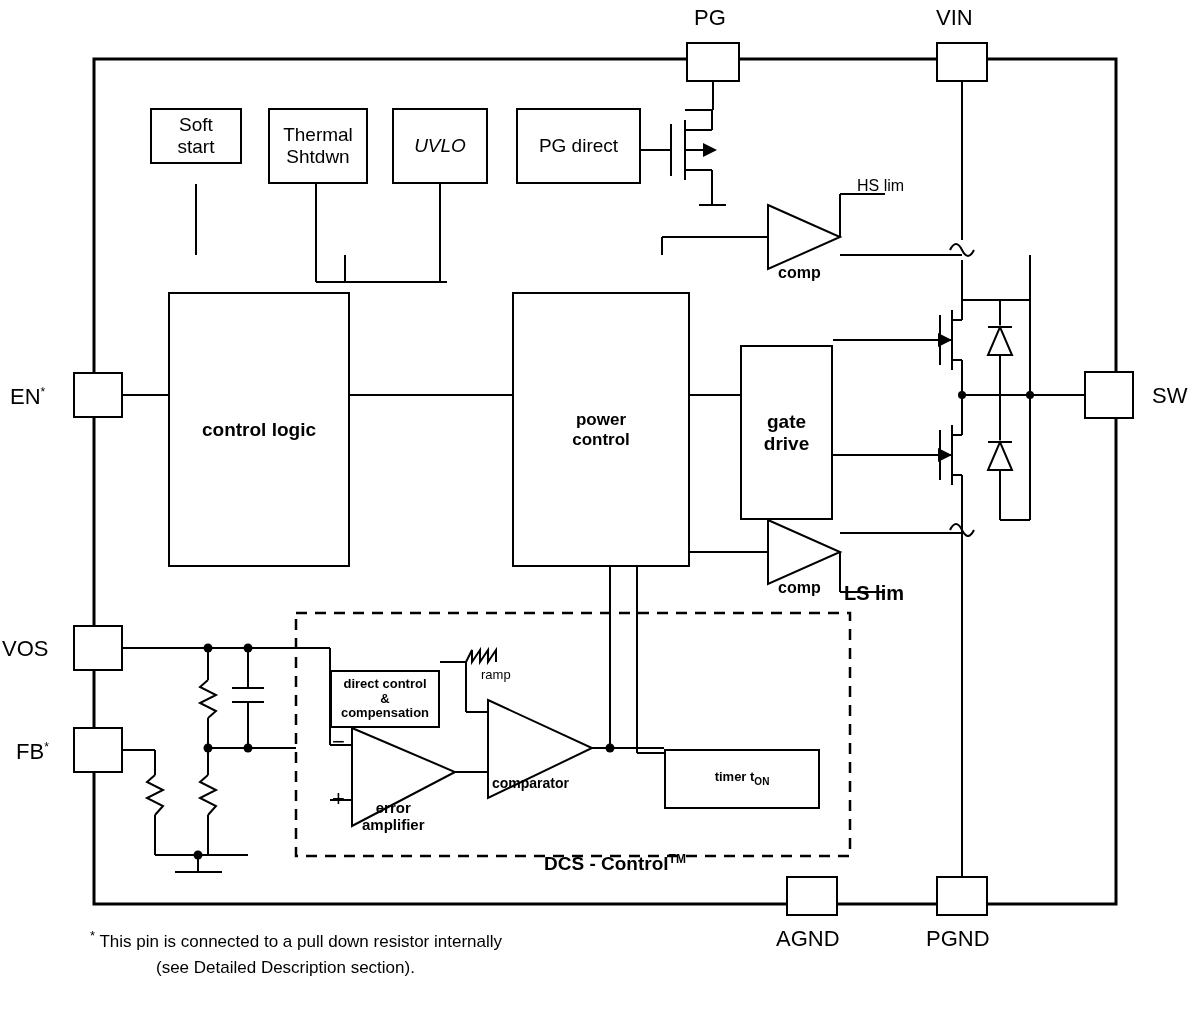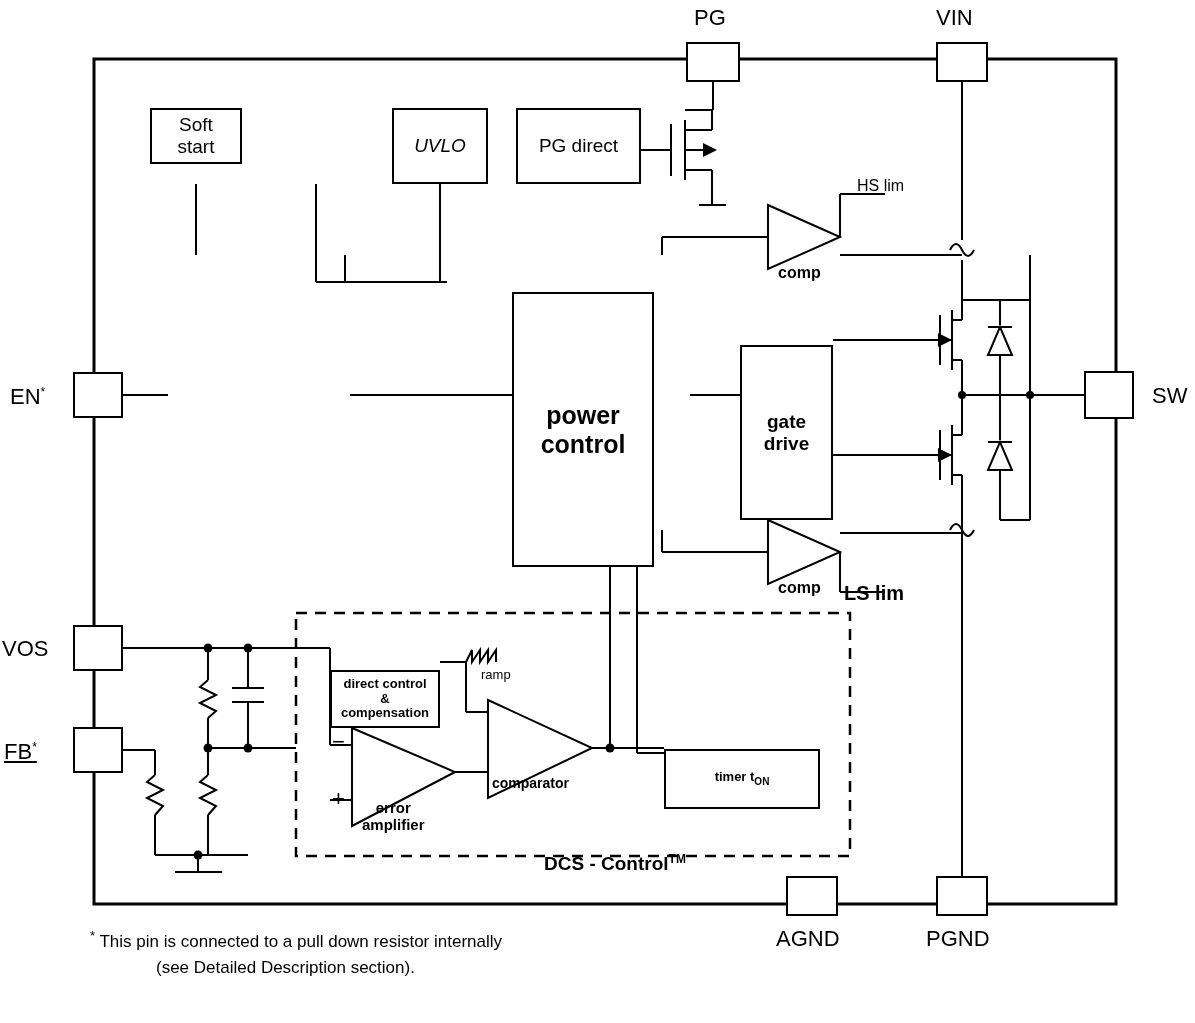--- a/index.html
+++ b/index.html
@@ -186,34 +186,37 @@
   <div class="pin" style="left:73px;top:372px;width:50px;height:46px;"></div>
   <span class="lbl" style="left:10px;top:384px;font-size:22px;"><span>EN</span><span class="sup">*</span></span>
 
   <div class="pin" style="left:1084px;top:371px;width:50px;height:48px;"></div>
   <span class="lbl" style="left:1152px;top:383px;font-size:22px;">SW</span>
 
   <div class="pin" style="left:73px;top:625px;width:50px;height:46px;"></div>
   <span class="lbl" style="left:2px;top:636px;font-size:22px;">VOS</span>
 
   <div class="pin" style="left:73px;top:727px;width:50px;height:46px;"></div>
-  <span class="lbl" style="left:4px;top:739px;font-size:22px;text-decoration:underline;"><span>FB</span><span class="sup">*</span></span>
+  <span class="lbl" style="left:16px;top:739px;font-size:22px;"><span>FB</span><span class="sup">*</span></span>
 
   <div class="pin" style="left:786px;top:876px;width:52px;height:40px;"></div>
   <span class="lbl" style="left:776px;top:926px;font-size:22px;">AGND</span>
 
   <div class="pin" style="left:936px;top:876px;width:52px;height:40px;"></div>
   <span class="lbl" style="left:926px;top:926px;font-size:22px;">PGND</span>
 
   <div class="blk" style="left:150px;top:108px;width:92px;height:56px;font-size:19px;white-space:pre;">Soft
 start</div>
+  <div class="blk" style="left:268px;top:108px;width:100px;height:76px;font-size:19px;white-space:pre;">Thermal
+Shtdwn</div>
   <div class="blk" style="left:392px;top:108px;width:96px;height:76px;font-size:19px;white-space:pre;font-style:italic;">UVLO</div>
   <div class="blk" style="left:516px;top:108px;width:125px;height:76px;font-size:19px;white-space:pre;">PG direct</div>
 
-  <div class="blk bold" style="left:512px;top:255px;width:142px;height:275px;font-size:25px;white-space:pre;">power
+  <div class="blk bold" style="left:168px;top:255px;width:182px;height:275px;font-size:19px;white-space:pre;">control logic</div>
+  <div class="blk bold" style="left:512px;top:255px;width:178px;height:275px;font-size:17px;white-space:pre;">power
 control</div>
   <div class="blk bold" style="left:740px;top:308px;width:93px;height:175px;font-size:19px;white-space:pre;">gate
 drive</div>
 
   <div class="blk bold" style="left:330px;top:633px;width:110px;height:58px;font-size:13px;white-space:pre;">direct control
 &amp;
 compensation</div>
 
   <div class="blk bold" style="left:664px;top:712px;width:156px;height:60px;font-size:13px;">
     <span><span>timer t</span><sub style="font-size:10px">ON</sub></span>

